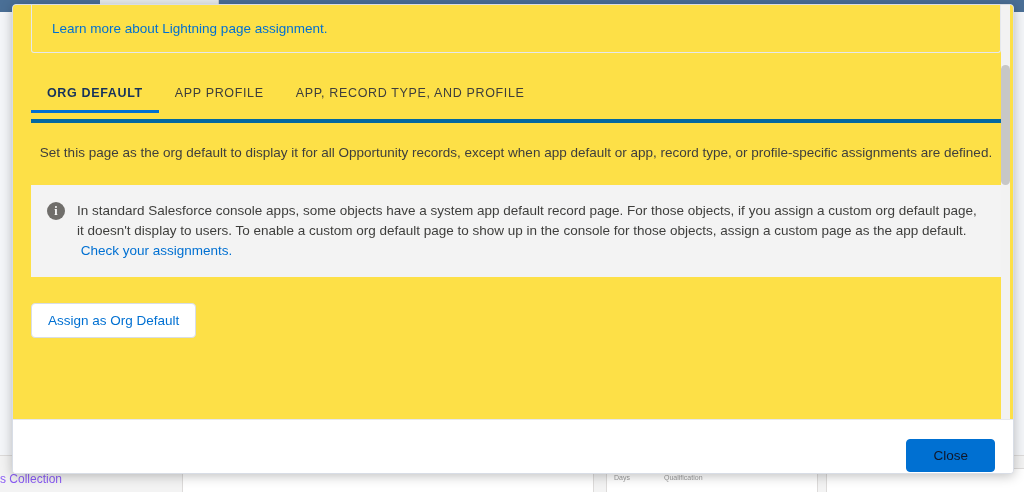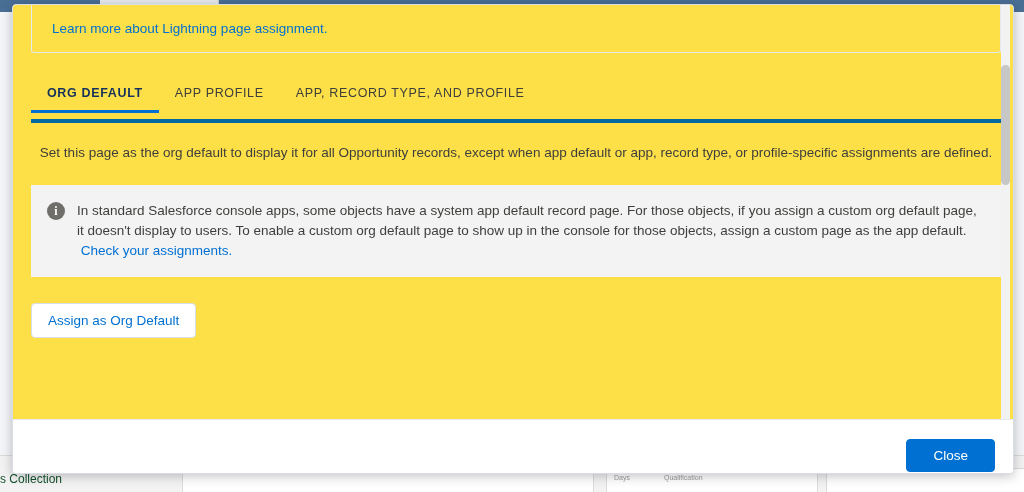--- a/index.html
+++ b/index.html
@@ -55,21 +55,21 @@
     position: absolute;
     background: #ffffff;
     border: 1px solid #dddbda;
   }
   .bg-panel.p1 { left: 182px; top: 468px; width: 410px; height: 24px; }
   .bg-panel.p2 { left: 606px; top: 462px; width: 210px; height: 30px; }
   .bg-panel.p3 { left: 826px; top: 468px; width: 198px; height: 24px; }
   .bg-label {
     position: absolute;
     font-size: 12px;
-    color: #14532d;
+    color: #8b5cf6;
     white-space: nowrap;
   }
   .bg-label.l1 { left: 0px; top: 472px; }
   .bg-mini {
     position: absolute;
     font-size: 7px;
     color: #9a9a9a;
     white-space: nowrap;
   }
   .bg-mini.m1 { left: 614px; top: 474px; }
@@ -232,21 +232,21 @@
     border-top: 1px solid #e5e8ed;
     background: #ffffff;
     display: flex;
     align-items: center;
     justify-content: flex-end;
     padding-right: 18px;
     box-sizing: border-box;
   }
   .close-btn {
     background: #0070d2;
-    color: #ffffff;
+    color: #0f172a;
     border: 1px solid #0070d2;
     border-radius: 4px;
     font-size: 13.5px;
     padding: 8px 26px;
     cursor: pointer;
     font-family: "Liberation Sans", sans-serif;
     margin-top: 17px;
   }
 </style>
 </head>

